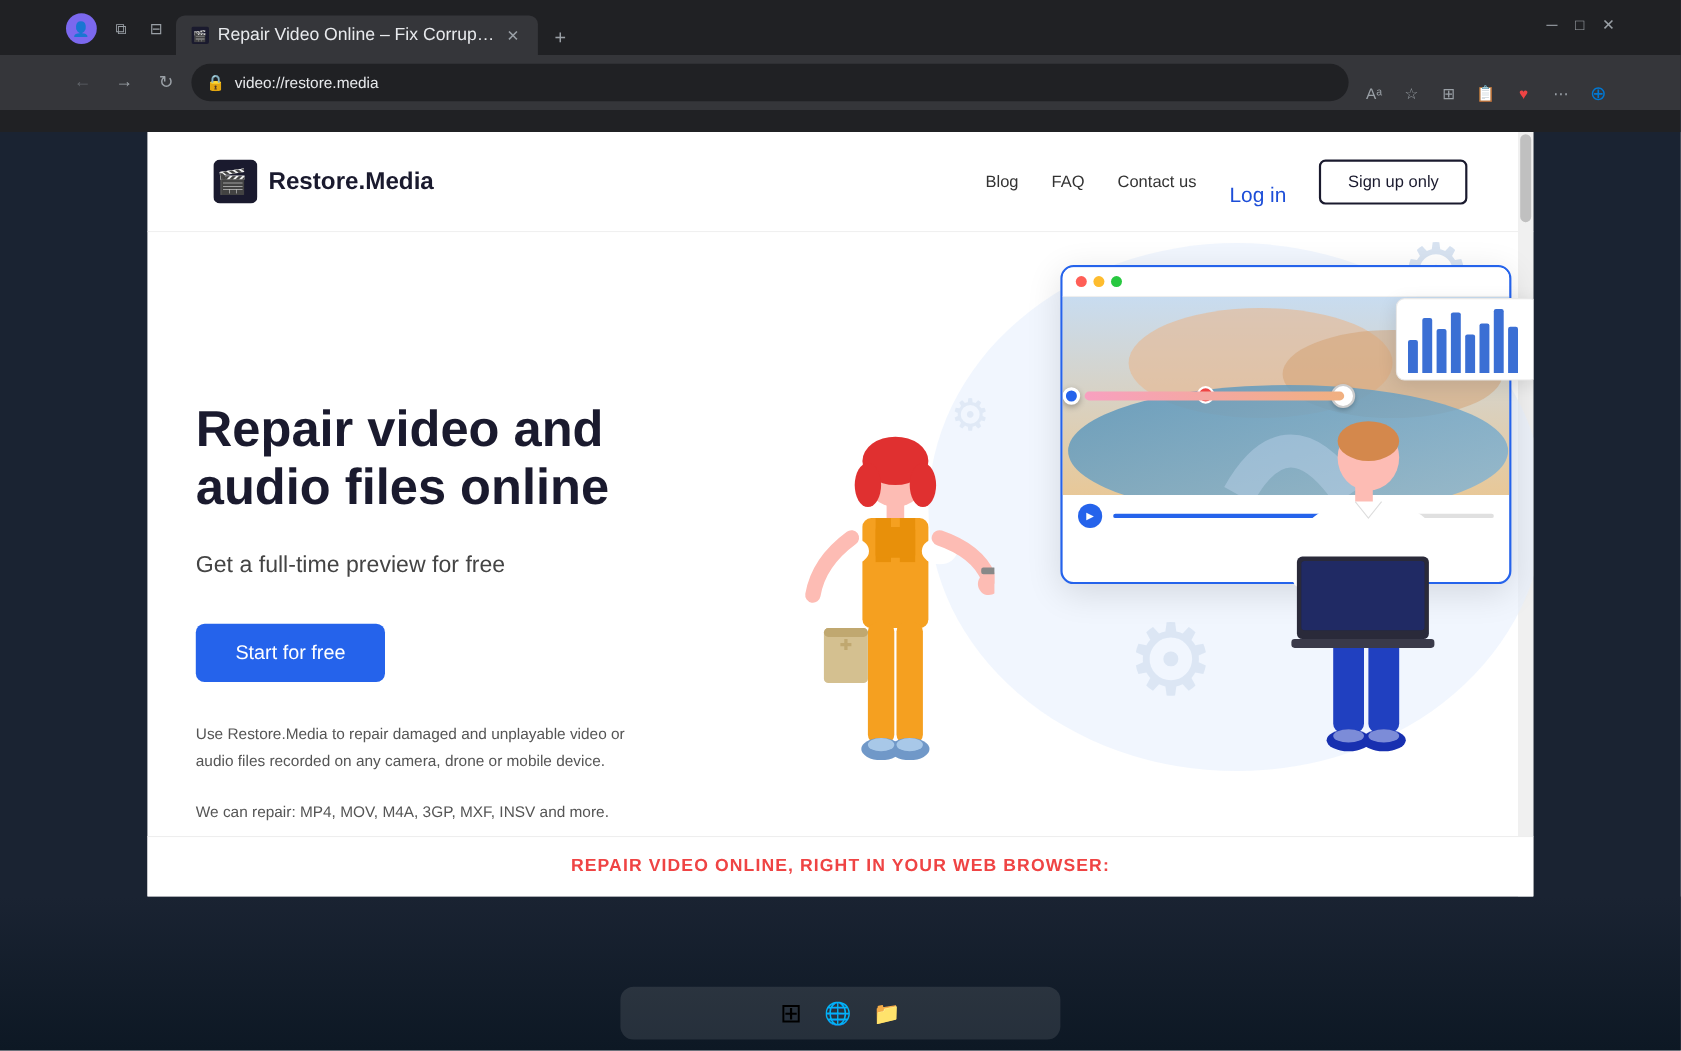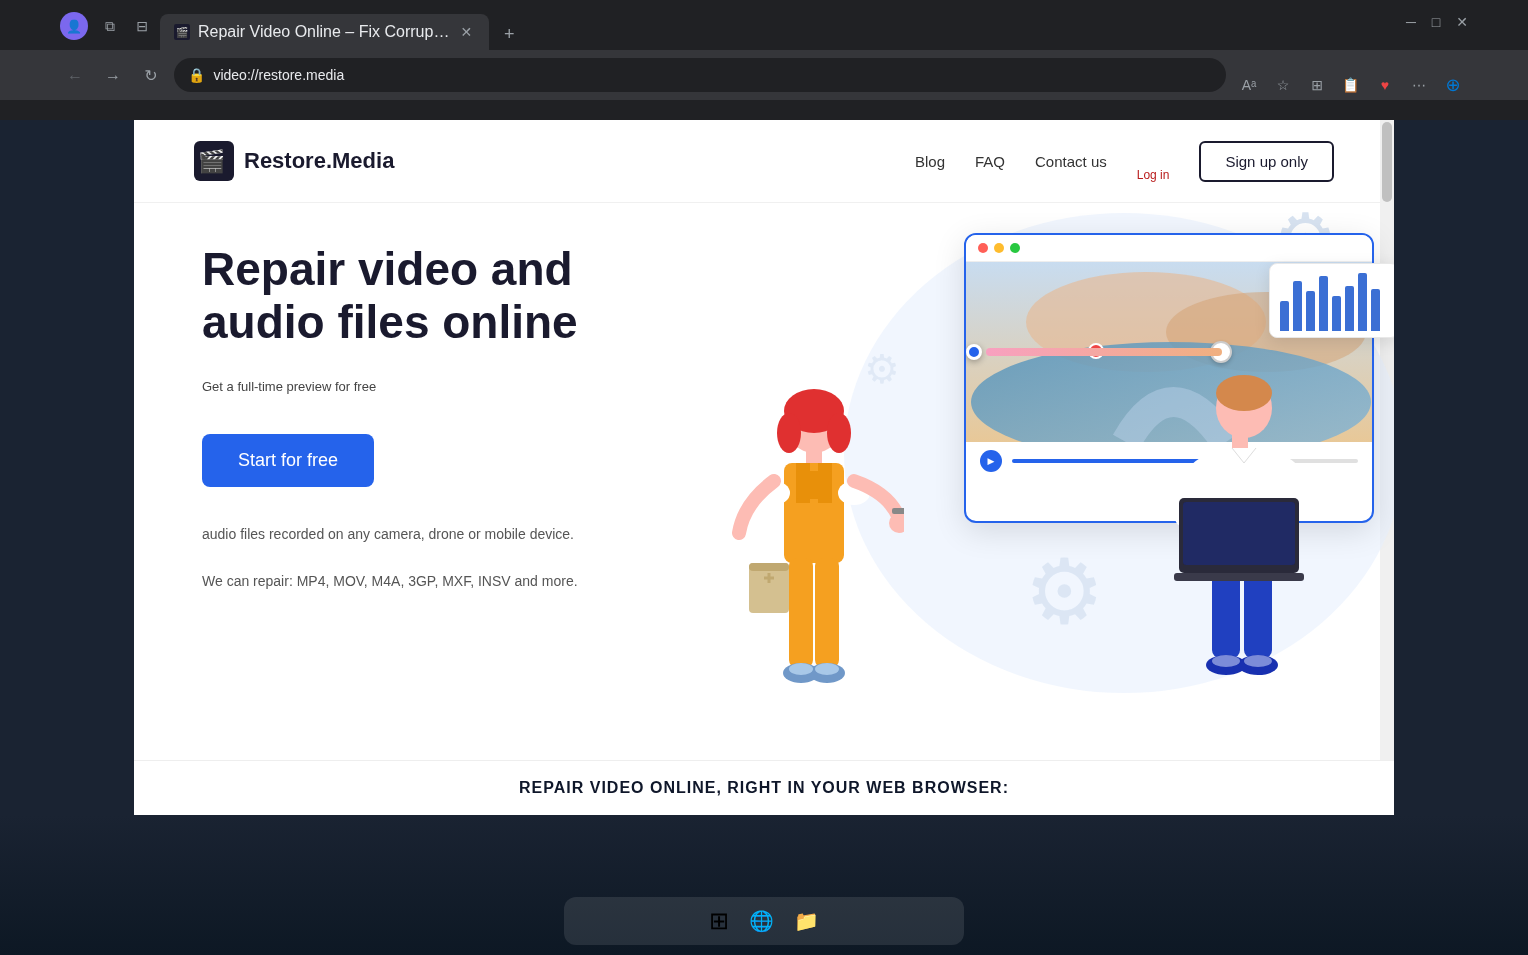--- a/index.html
+++ b/index.html
@@ -22,28 +22,28 @@
     .address-text { color: #e8eaed; font-size: 14px; flex: 1; }
     .nav-actions { display: flex; gap: 4px; margin-top: 20px; }
     .nav-action-btn { width: 30px; height: 30px; display: flex; align-items: center; justify-content: center; color: #9aa0a6; border-radius: 50%; cursor: pointer; font-size: 14px; }
 
     
     .site-header { display: flex; align-items: center; justify-content: space-between; padding: 20px 60px; border-bottom: 1px solid #f0f0f0; }
     .logo { display: flex; align-items: center; gap: 10px; text-decoration: none; }
     .logo-text { font-size: 22px; font-weight: 600; color: #1a1a2e; }
     .nav-links { display: flex; align-items: center; gap: 30px; }
     .nav-link { font-size: 15px; color: #333; text-decoration: none; cursor: pointer; }
-    .btn-login { font-size: 12px; color: #b91c1c; text-decoration: none; cursor: pointer; margin-top: 28px; }
+    .btn-login { font-size: 19px; color: #1d4ed8; text-decoration: none; cursor: pointer; margin-top: 28px; }
     .btn-signup { background: white; border: 2px solid #1a1a2e; color: #1a1a2e; padding: 10px 24px; border-radius: 6px; font-size: 15px; font-weight: 500; cursor: pointer; }
 
     
-    .hero { display: flex; align-items: flex-start; padding: 40px 68px 20px; position: relative; min-height: 560px; }
+    .hero { display: flex; align-items: flex-end; padding: 40px 44px 20px; position: relative; min-height: 560px; }
     .hero-left { flex: 0 0 480px; z-index: 2; }
     .hero-title { font-size: 46px; font-weight: 800; color: #1a1a2e; line-height: 1.15; margin-bottom: 28px; }
-    .hero-subtitle { font-size: 13px; color: #444; line-height: 1.6; margin-bottom: 36px; }
+    .hero-subtitle { font-size: 21px; color: #444; line-height: 1.6; margin-bottom: 36px; }
     .btn-start { background: #2563eb; color: white; border: none; padding: 16px 36px; border-radius: 8px; font-size: 18px; font-weight: 500; cursor: pointer; display: inline-block; margin-bottom: 36px; }
     .hero-description { font-size: 14px; color: #555; line-height: 1.7; }
     
     
     .illustration-container { position: absolute; right: 0; top: 0; width: 700px; height: 560px; z-index: 2; }
   </style>
 </head>
 <body>
 
 <div class="browser-chrome">
@@ -119,20 +119,21 @@
     <div class="hero-left">
       <h1 class="hero-title">
         <span>Repair video and</span><br>
         <span>audio files online</span>
       </h1>
       <div class="hero-subtitle">
         <div>Get a full-time preview for free</div>
       </div>
       <button class="btn-start">Start for free</button>
       <div class="hero-description">
+        <p>Use Restore.Media to repair damaged and unplayable video or</p>
         <p>audio files recorded on any camera, drone or mobile device.</p>
         <br>
         <p>We can repair: MP4, MOV, M4A, 3GP, MXF, INSV and more.</p>
       </div>
     </div>
 
     <div class="illustration-container">
 
       <svg style="position:absolute; right:0; top:-20px; z-index:0;" width="650" height="530" viewBox="0 0 650 530">
         <ellipse cx="380" cy="270" rx="280" ry="240" fill="#e8f0fe" opacity="0.6"></ellipse>
@@ -278,21 +279,21 @@
         <ellipse cx="114" cy="322" rx="20" ry="10" fill="#1830b0"></ellipse>
 
         <ellipse cx="82" cy="318" rx="14" ry="6" fill="#e0e8ff" opacity="0.5"></ellipse>
         <ellipse cx="114" cy="318" rx="14" ry="6" fill="#e0e8ff" opacity="0.5"></ellipse>
       </svg>
 
     </div>
   </div>
 
   <div style="position:absolute; bottom:0; left:0; right:0; background:white; border-top:1px solid #eee; text-align:center; padding:18px; z-index:10;">
-    <span style="font-size:16px; font-weight:600; color:#0f172a; letter-spacing:1px;">REPAIR VIDEO ONLINE, RIGHT IN YOUR WEB BROWSER:</span>
+    <span style="font-size:16px; font-weight:600; color:#ef4444; letter-spacing:1px;">REPAIR VIDEO ONLINE, RIGHT IN YOUR WEB BROWSER:</span>
   </div>
 
   <div style="position:absolute; right:0; top:0; width:14px; height:100%; background:#f0f0f0;">
     <div style="width:10px; height:80px; background:#c0c0c0; border-radius:5px; margin:2px auto;"></div>
   </div>
 </div>
 
 <div style="height:140px; background:linear-gradient(to bottom, #1a2332 0%, #0d1824 100%); display:flex; align-items:flex-end; justify-content:center; padding-bottom:10px;">
 
   <div style="width:400px; height:48px; background:rgba(255,255,255,0.1); border-radius:12px; display:flex; align-items:center; justify-content:center; gap:20px;">

